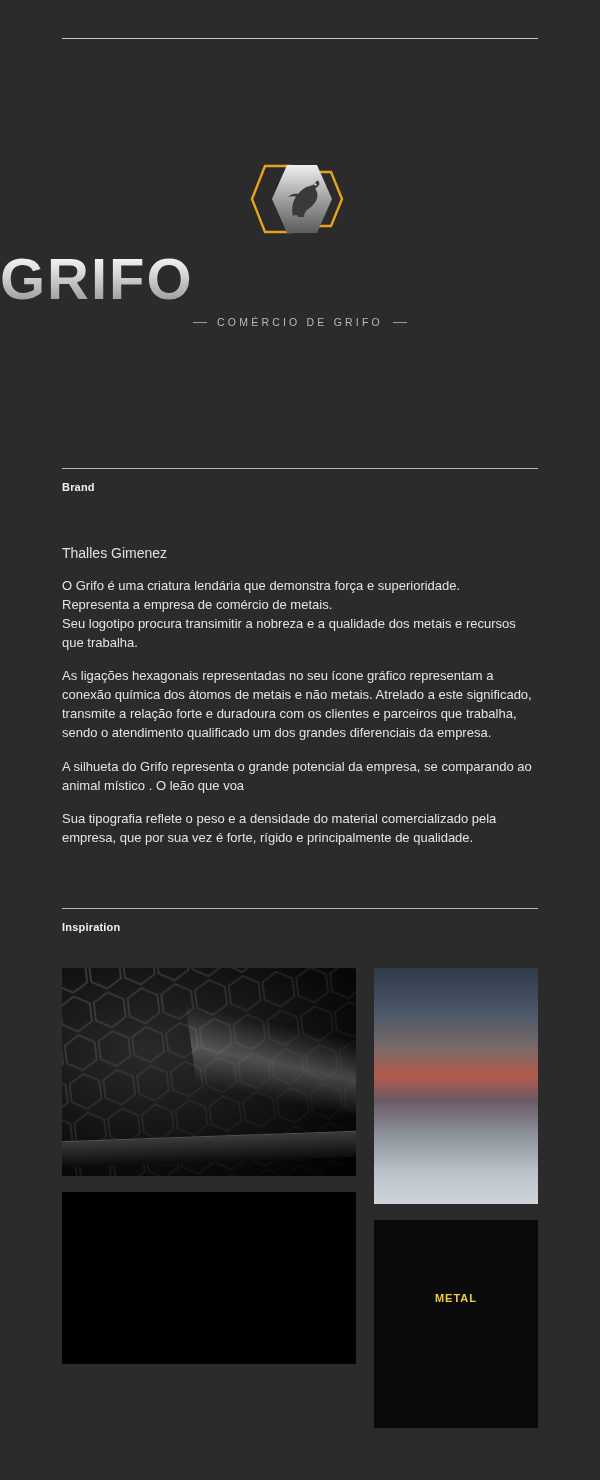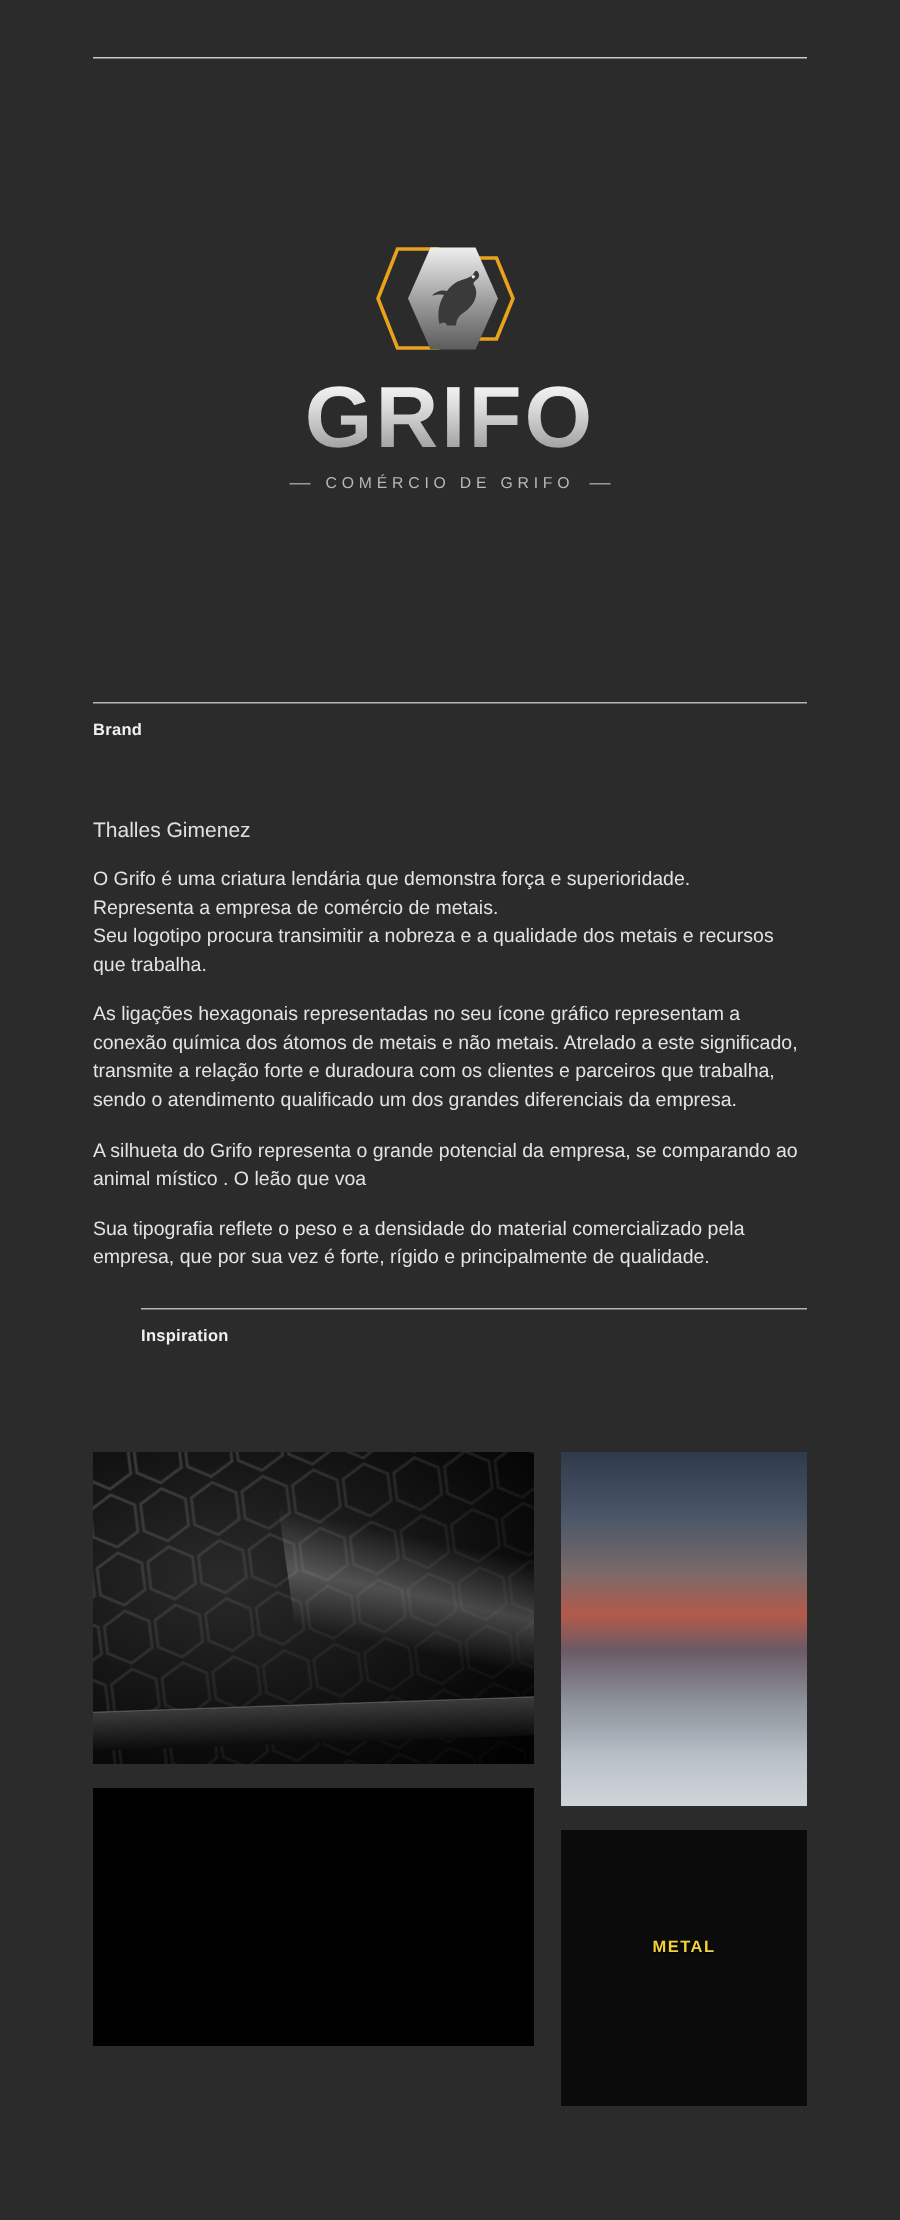--- a/index.html
+++ b/index.html
@@ -32,21 +32,21 @@
     right: 62px;
     top: 38px;
   }
 
   
   .logo-block {
     position: absolute;
     top: 160px;
     left: 0;
     width: 100%;
-    text-align: center;
+    text-align: left;
   }
   .logo-mark {
     position: relative;
     width: 130px;
     height: 78px;
     margin: 0 auto 12px auto;
   }
   .logo-word {
     font-family: "Liberation Sans", sans-serif;
     font-size: 58px;
@@ -119,21 +119,21 @@
     height: 430px;
   }
   .tile {
     position: absolute;
     overflow: hidden;
     background: #000;
   }
   .tile-grille { left: 0;   top: 0;   width: 294px; height: 208px; }
   .tile-chem   { left: 0;   top: 224px; width: 294px; height: 172px; }
   .tile-grifo  { left: 312px; top: 0;  width: 164px; height: 236px; }
-  .tile-can    { left: 312px; top: 252px; width: 164px; height: 184px; }
+  .tile-can    { left: 312px; top: 252px; width: 164px; height: 208px; }
 
   
   .grille-bg {
     position: absolute; inset: 0;
     background:
       radial-gradient(ellipse at 30% 40%, #2a2a2a 0%, #0a0a0a 70%, #000 100%);
   }
   .hexgrid {
     position: absolute; inset: -10px;
     opacity: .85;
@@ -229,21 +229,21 @@
   <div class="section" style="top:545px;">
     <div class="concept-author">Thalles Gimenez</div>
     <p class="para" style="white-space:pre-line;">O Grifo é uma criatura lendária que demonstra força e superioridade.
 Representa a empresa de comércio de metais.
 Seu logotipo procura  transimitir a nobreza e a qualidade dos metais e recursos que trabalha.</p>
     <p class="para">As ligações hexagonais representadas no seu ícone gráfico representam a conexão química dos átomos de metais e não metais. Atrelado a este significado,  transmite a relação forte e duradoura com os clientes e parceiros que trabalha, sendo o  atendimento qualificado um dos grandes diferenciais da empresa.</p>
     <p class="para">A silhueta do Grifo representa o grande potencial da empresa, se comparando ao animal místico . O leão que voa</p>
     <p class="para">Sua tipografia reflete o peso e a densidade do material comercializado pela empresa, que por sua vez é forte, rígido e principalmente de qualidade.</p>
   </div>
 
-  <div class="section" style="top:872px;margin-left:32px;">
+  <div class="section" style="top:908px;">
     <div class="rule rule-thin"></div>
     <div class="section-head">Inspiration</div>
   </div>
 
   <div class="insp">
 
     <div class="tile tile-grille">
       <div class="grille-bg"></div>
       <svg class="hexgrid" viewBox="0 0 314 228" preserveAspectRatio="none" xmlns="http://www.w3.org/2000/svg">
         <defs>

